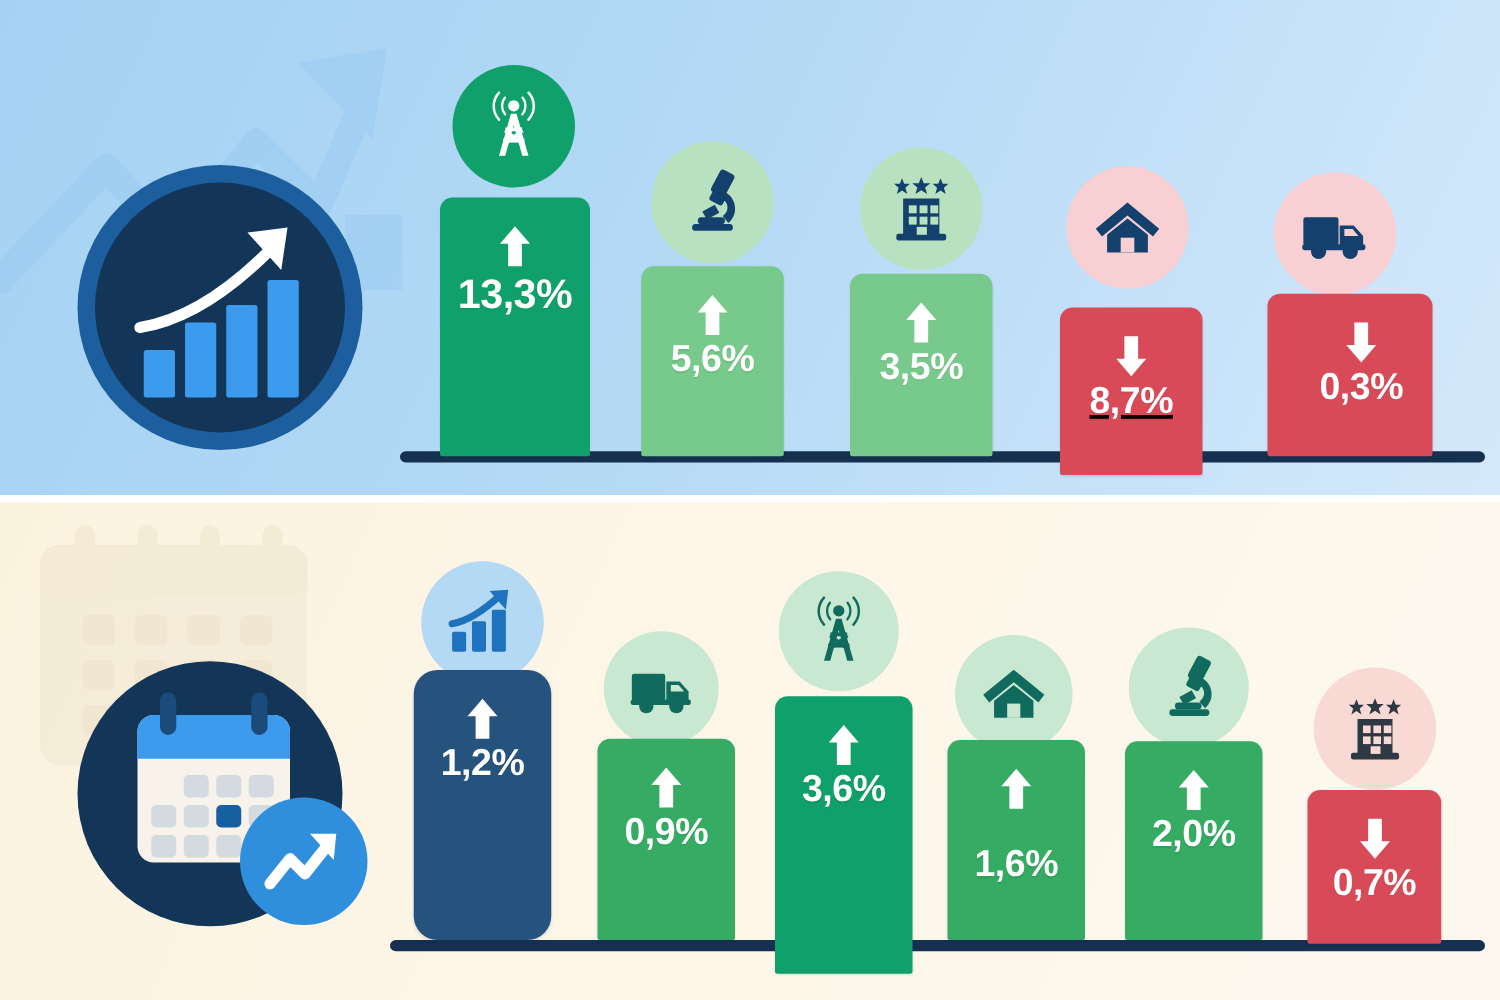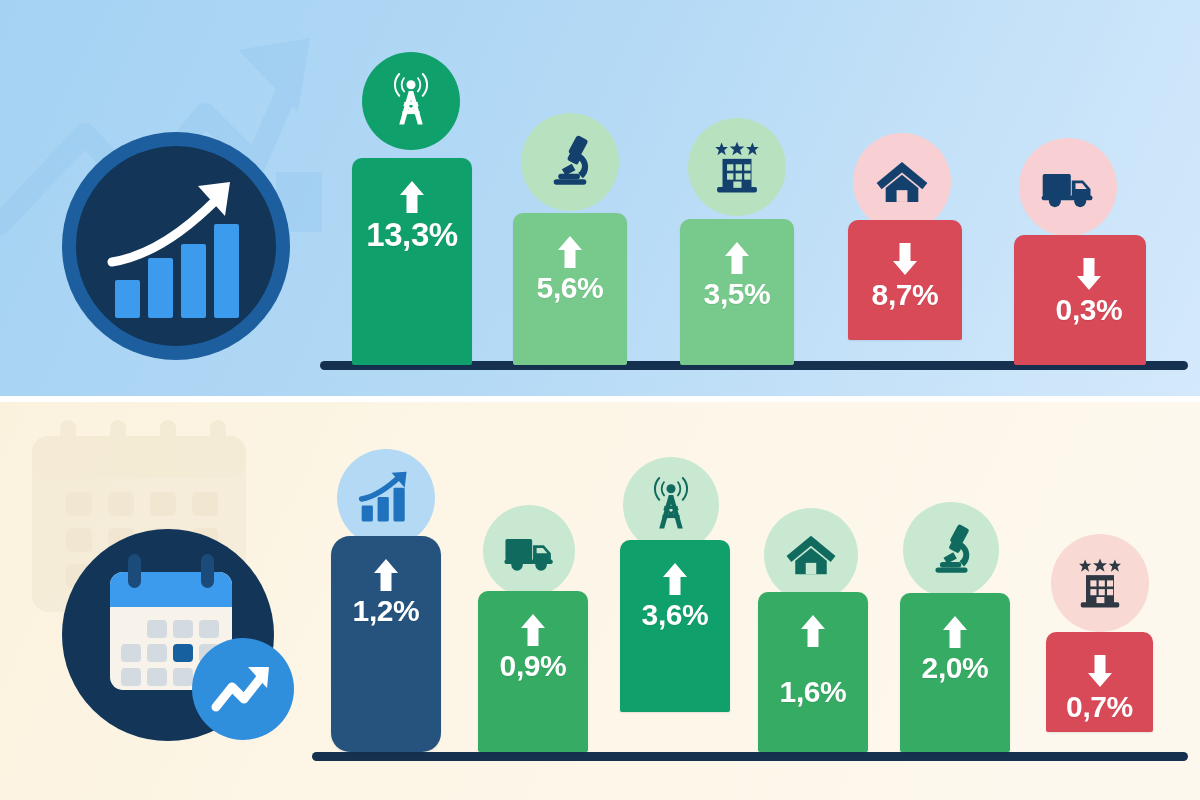--- a/index.html
+++ b/index.html
@@ -200,21 +200,21 @@
       <div class="bar-value">3,5%</div>
     </div>
 
     <div class="icon-badge" style="left:853px; top:133px; width:98px; height:98px; background:#f8cfd2;">
       <svg width="58" height="58" viewBox="0 0 64 64" fill="#14406e">
         <path d="M32 10 L60 33 L54.5 40 L32 21.5 L9.5 40 L4 33 Z"></path>
         <path d="M32 24 L50 38.5 L50 54 L14 54 L14 38.5 Z"></path>
         <rect x="26" y="41" width="12" height="13" fill="#f8cfd2"></rect>
       </svg>
     </div>
-    <div class="bar" style="left:848px; top:220px; width:114px; height:120px; background:#d84a58;">
+    <div class="bar" style="left:848px; top:246px; width:114px; height:134px; background:#d84a58;text-decoration:underline;">
       <svg class="bar-arrow" viewBox="0 0 26 34" fill="#ffffff">
         <path d="M13 33 L1 19 L7.5 19 L7.5 1 L18.5 1 L18.5 19 L25 19 Z"></path>
       </svg>
       <div class="bar-value">8,7%</div>
     </div>
 
     <div class="icon-badge" style="left:1019px; top:138px; width:98px; height:98px; background:#f8cfd2;">
       <svg width="60" height="60" viewBox="0 0 64 64" fill="#14406e">
         <rect x="5" y="18" width="30" height="24" rx="2"></rect>
         <path d="M36 25 L48 25 L56 34 L56 42 L36 42 Z"></path>
@@ -325,21 +325,21 @@
         <path d="M40.4 6.0a1 1 0 0 0-1.5 1.3 10.5 10.5 0 0 1 0 13.4 1 1 0 1 0 1.5 1.3 12.5 12.5 0 0 0 0-16z"></path>
         <path d="M18.2 1.5a1.1 1.1 0 0 1 1.6 1.5 16.5 16.5 0 0 0 0 22.4 1.1 1.1 0 1 1-1.6 1.5 18.6 18.6 0 0 1 0-25.4z"></path>
         <path d="M45.8 1.5a1.1 1.1 0 0 0-1.6 1.5 16.5 16.5 0 0 1 0 22.4 1.1 1.1 0 1 0 1.6 1.5 18.6 18.6 0 0 0 0-25.4z"></path>
         <path d="M29.5 21 L34.5 21 L45 58 L39.5 58 L32 31 L24.5 58 L19 58 Z"></path>
         <rect x="24.6" y="33" width="14.8" height="3.4"></rect>
         <rect x="22.6" y="43" width="18.8" height="3.4"></rect>
         <path d="M25.2 34.5 L39.8 45.5 L38 48 L23.4 37z"></path>
         <path d="M38.8 34.5 L24.2 45.5 L26 48 L40.6 37z"></path>
       </svg>
     </div>
-    <div class="bar" style="left:620px; top:138px; width:110px; height:172px; background:#10a06b;">
+    <div class="bar" style="left:620px; top:155px; width:110px; height:222px; background:#10a06b;">
       <svg class="bar-arrow" viewBox="0 0 26 34" fill="#ffffff">
         <path d="M13 1 L25 15 L18.5 15 L18.5 33 L7.5 33 L7.5 15 L1 15 Z"></path>
       </svg>
       <div class="bar-value">3,6%</div>
     </div>
 
     <div class="icon-badge" style="left:764px; top:106px; width:94px; height:94px; background:#c9e8d2;">
       <svg width="56" height="56" viewBox="0 0 64 64" fill="#106b5e">
         <path d="M32 10 L60 33 L54.5 40 L32 21.5 L9.5 40 L4 33 Z"></path>
         <path d="M32 24 L50 38.5 L50 54 L14 54 L14 38.5 Z"></path>
@@ -379,21 +379,21 @@
         <rect x="10" y="54" width="44" height="6" rx="2"></rect>
         <rect x="21" y="29" width="7" height="7" fill="#f8d9d4"></rect>
         <rect x="30.5" y="29" width="7" height="7" fill="#f8d9d4"></rect>
         <rect x="40" y="29" width="7" height="7" fill="#f8d9d4"></rect>
         <rect x="21" y="39" width="7" height="7" fill="#f8d9d4"></rect>
         <rect x="30.5" y="39" width="7" height="7" fill="#f8d9d4"></rect>
         <rect x="40" y="39" width="7" height="7" fill="#f8d9d4"></rect>
         <rect x="28" y="48" width="9" height="7" fill="#f8d9d4"></rect>
       </svg>
     </div>
-    <div class="bar" style="left:1046px; top:230px; width:107px; height:100px; background:#d84a58;">
+    <div class="bar" style="left:1046px; top:230px; width:107px; height:123px; background:#d84a58;">
       <svg class="bar-arrow" viewBox="0 0 26 34" fill="#ffffff">
         <path d="M13 33 L1 19 L7.5 19 L7.5 1 L18.5 1 L18.5 19 L25 19 Z"></path>
       </svg>
       <div class="bar-value">0,7%</div>
     </div>
 
   </div>
 
 </div>
 

